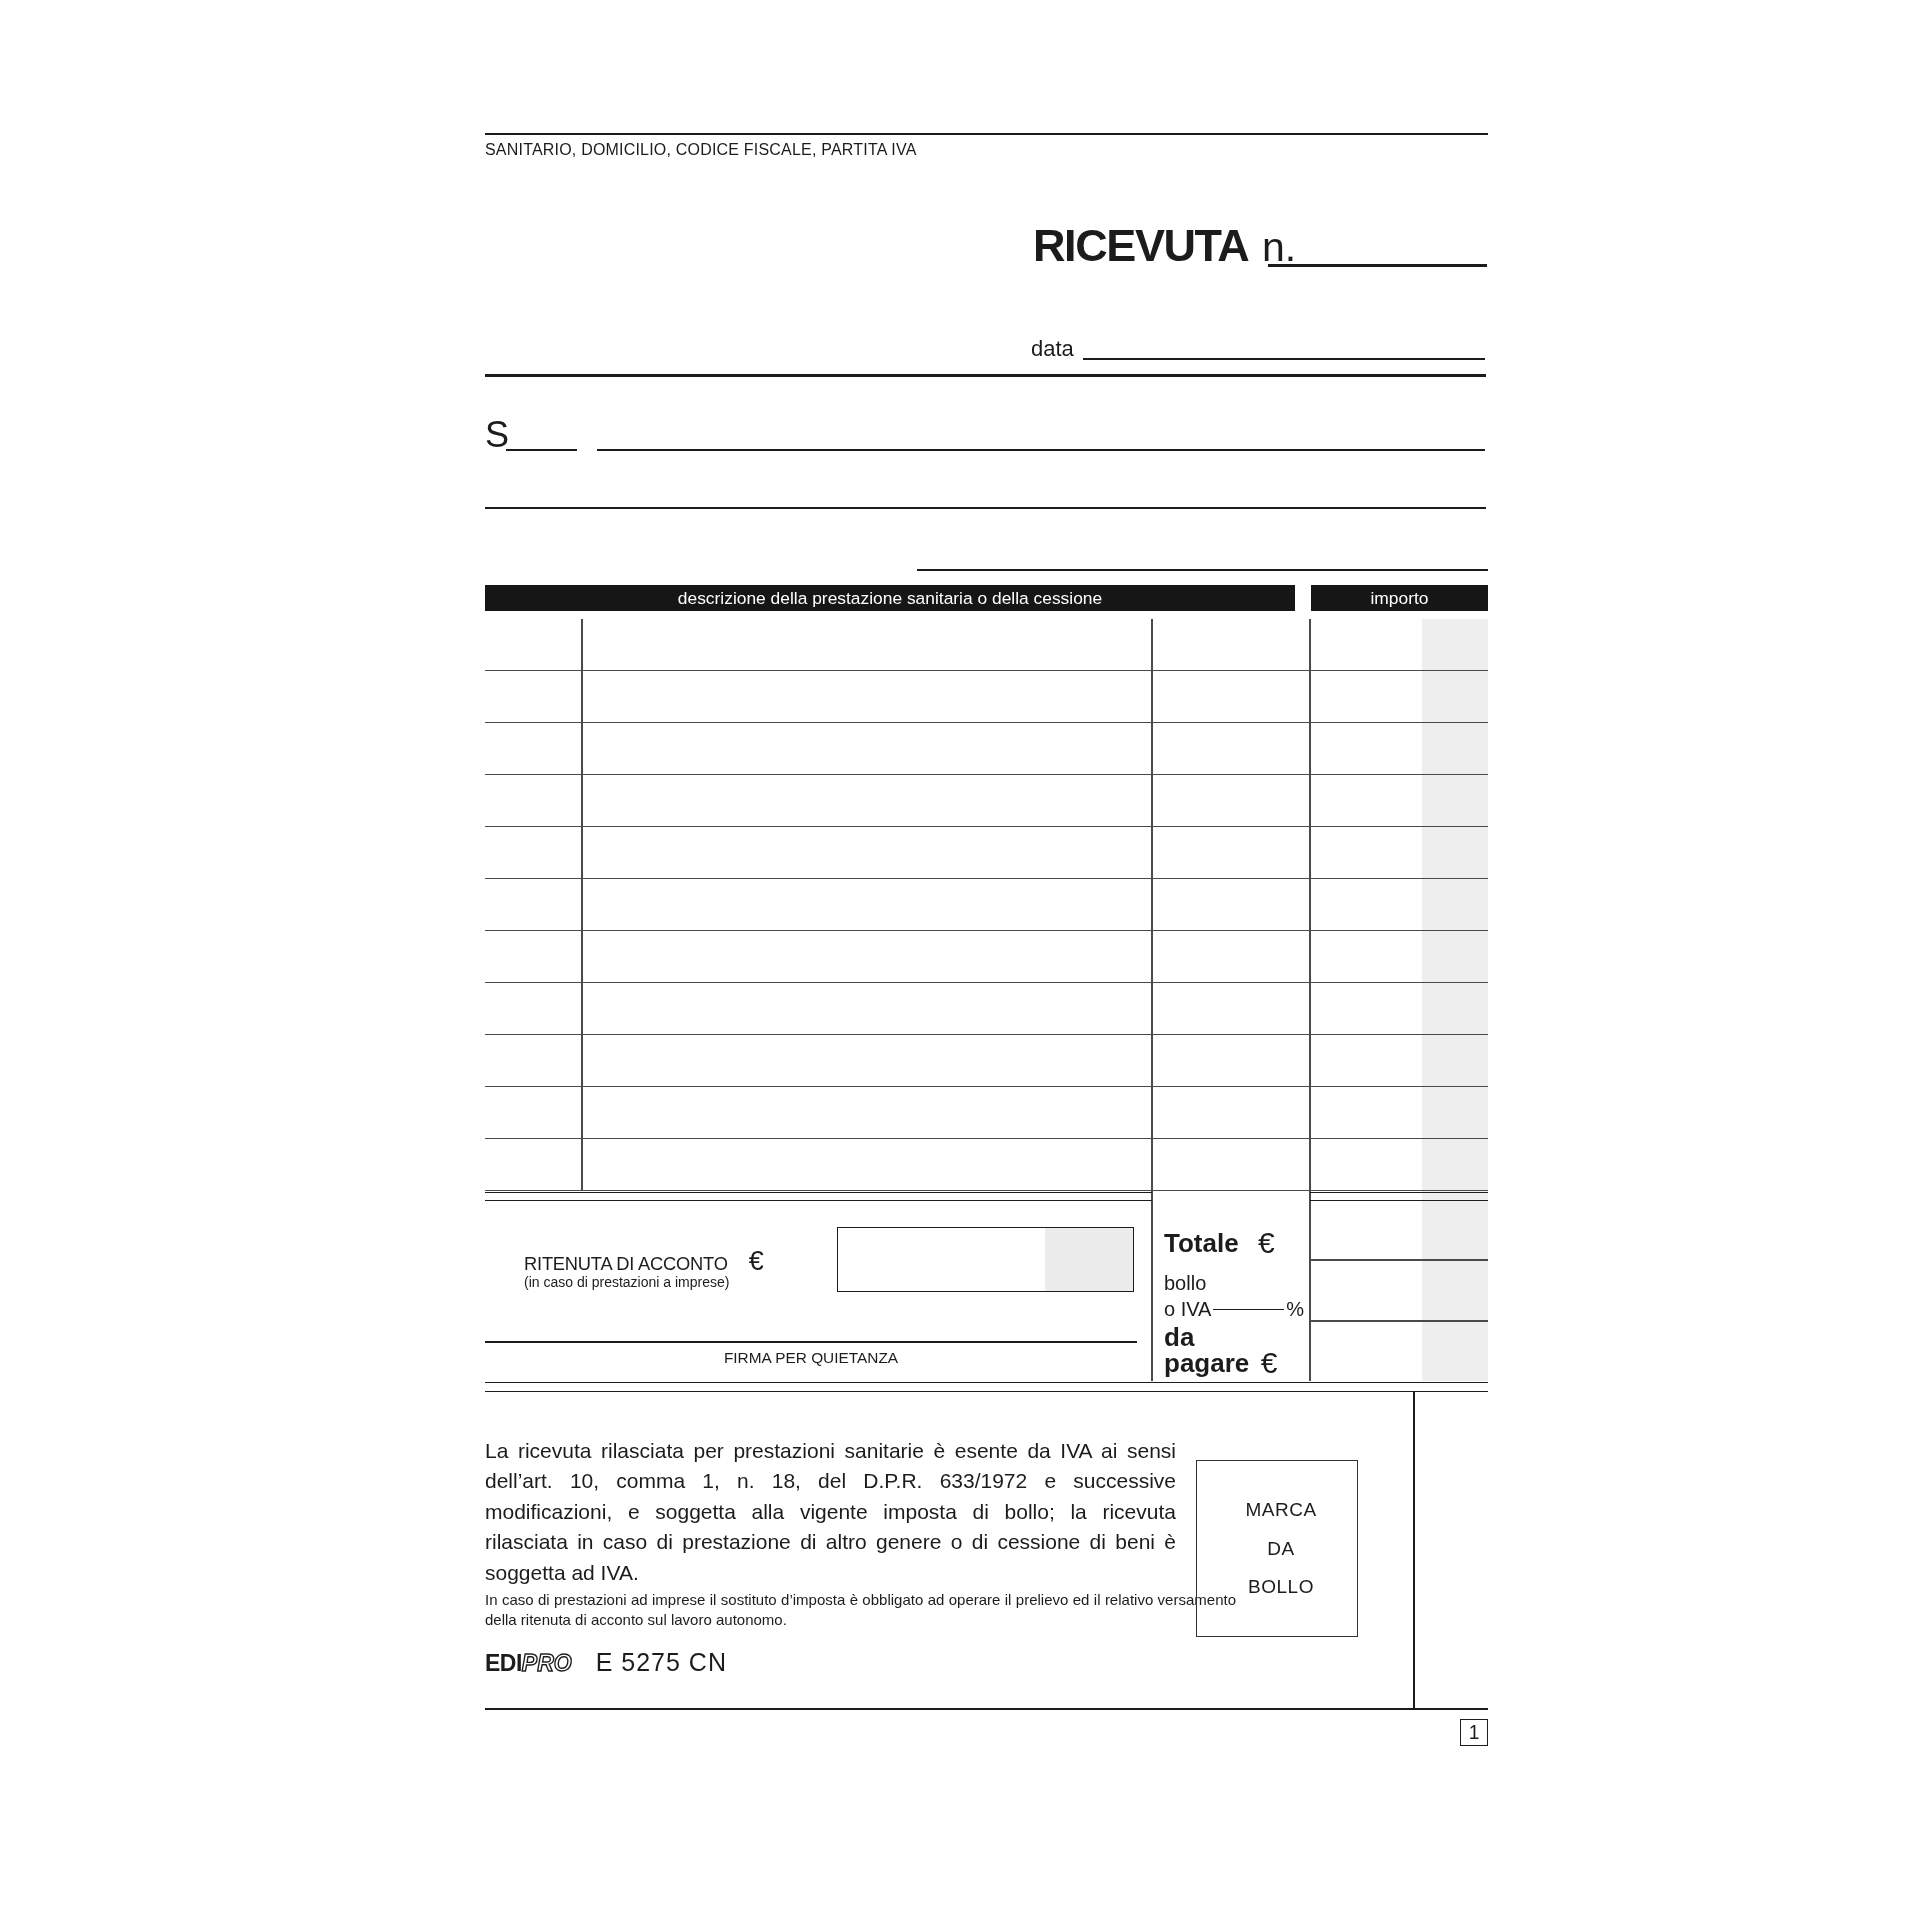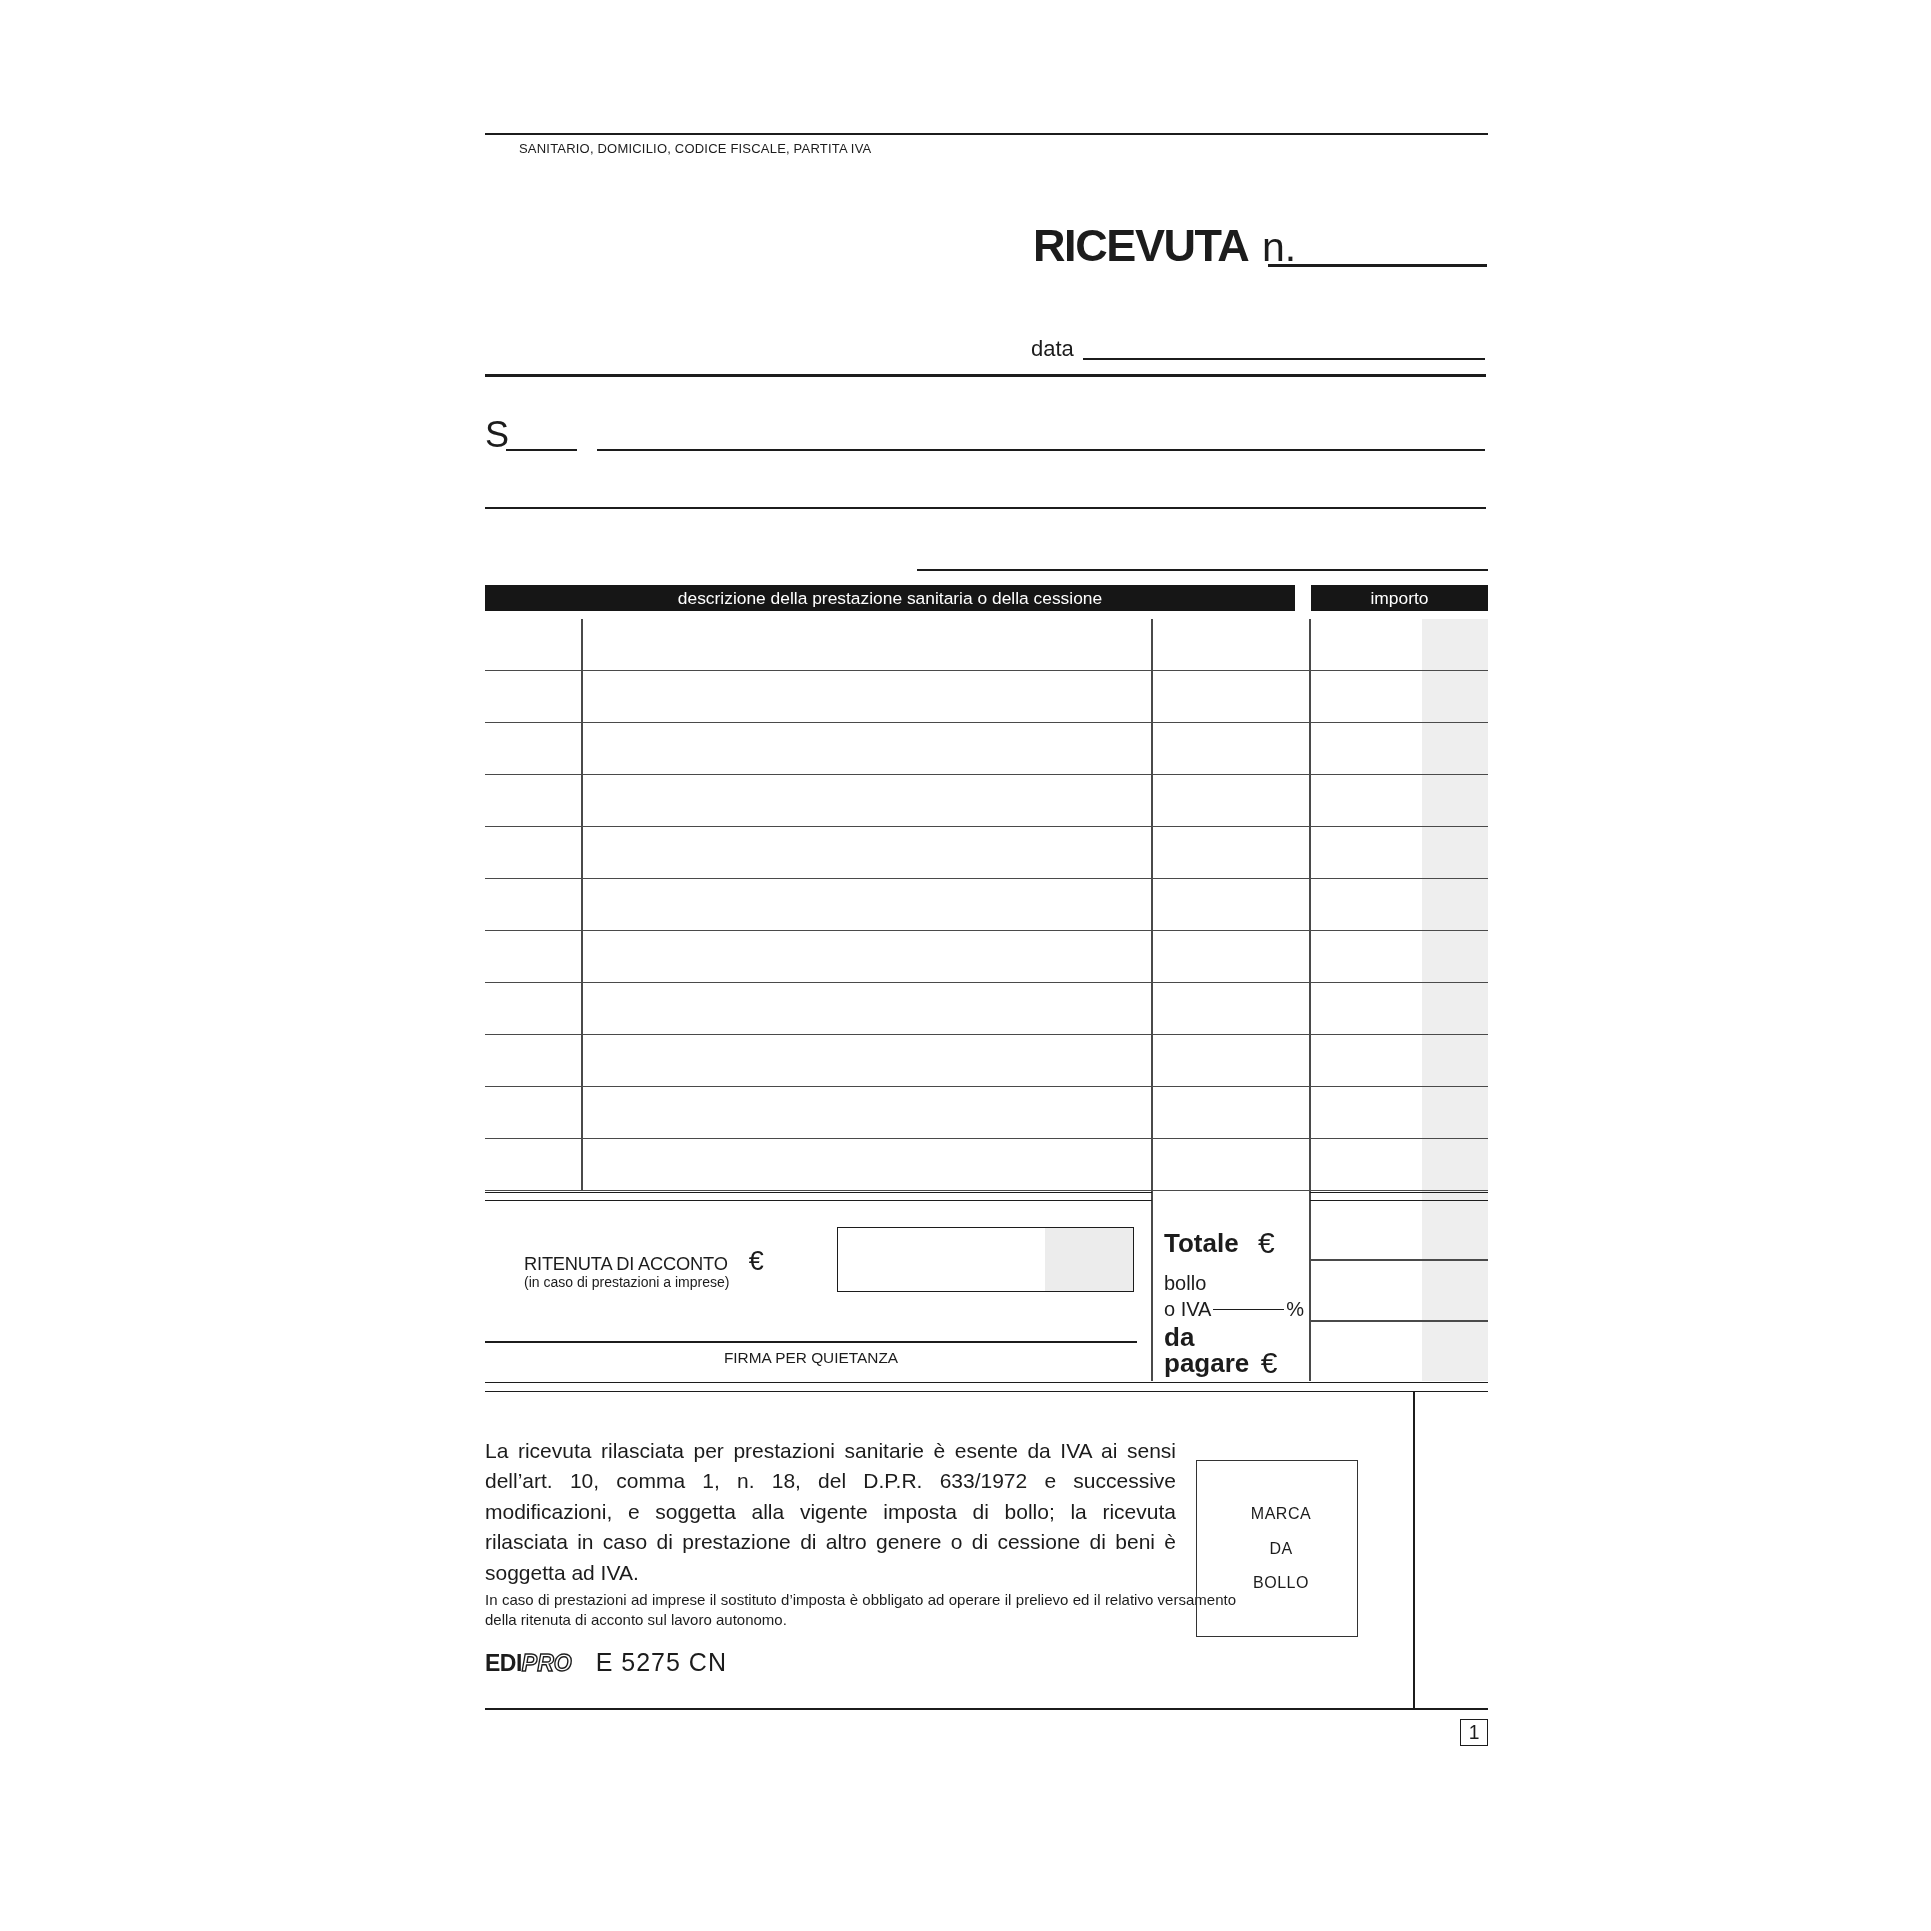--- a/index.html
+++ b/index.html
@@ -9,21 +9,21 @@
   html,body{background:#ffffff;}
   body{font-family:"Liberation Sans","DejaVu Sans",sans-serif;color:var(--ink);}
   #canvas{position:relative;width:1931px;height:1931px;background:#fff;overflow:hidden;}
 
   .abs{position:absolute;}
   .hline{position:absolute;background:var(--ink);}
   .rowline{position:absolute;background:var(--row-line);}
   .vline{position:absolute;background:var(--row-line);}
 
   
-  #top-note{left:485px;top:141px;font-size:13px;letter-spacing:0.2px;margin-left:34px;}
+  #top-note{left:485px;top:141px;font-size:16px;letter-spacing:0.2px;}
   #title-row{left:1033px;top:220px;display:flex;align-items:baseline;}
   #title-main{font-size:45px;font-weight:bold;letter-spacing:-1.4px;}
   #title-n{font-size:41px;margin-left:13.5px;}
   #title-line{left:1268px;top:264px;width:219px;height:2.9px;}
   #date-row{left:1031px;top:336px;font-size:22px;}
   #date-line{left:1083px;top:358px;width:402px;height:1.9px;}
   #rule-under-date{left:485px;top:374px;width:1001px;height:2.9px;}
   #recipient-s{left:485px;top:414px;font-size:36px;}
   #s-line-short{left:506px;top:449px;width:71px;height:1.9px;}
   #s-line-long{left:597px;top:449px;width:888px;height:1.9px;}
@@ -76,21 +76,21 @@
   #dbl-bottom{left:485px;top:1382px;width:1003px;height:9.7px;}
   #vline-d{left:1413px;top:1391px;width:1.9px;height:319px;background:var(--ink);}
 
   
   #note-main{left:485px;top:1436px;width:691px;font-size:21px;line-height:1.45;text-align:justify;}
   #note-small{left:485px;top:1590px;width:751px;font-size:15px;line-height:1.35;text-align:justify;}
 
   
   #stamp-box{left:1196px;top:1460px;width:162px;height:177px;border:1.4px solid #333;
              display:flex;flex-direction:column;align-items:center;justify-content:center;
-             row-gap:16.4px;font-size:16px;letter-spacing:0.5px;padding-left:8px;}
+             row-gap:16.4px;font-size:19px;letter-spacing:0.5px;padding-left:8px;}
 
   
   #rule-bottom{left:485px;top:1708px;width:1003px;height:1.9px;}
   #footer-brand{left:485px;top:1648px;display:flex;align-items:baseline;}
   #brand-bold{font-size:23px;font-weight:900;letter-spacing:-0.5px;}
   #brand-italic{font-size:23px;font-style:italic;font-weight:700;color:var(--ink);}
   @supports (-webkit-text-stroke: 1px #000){
     #brand-italic{color:#fff;-webkit-text-stroke:1.4px var(--ink);}
   }
   #product-code{font-size:25px;margin-left:24px;letter-spacing:1px;}

